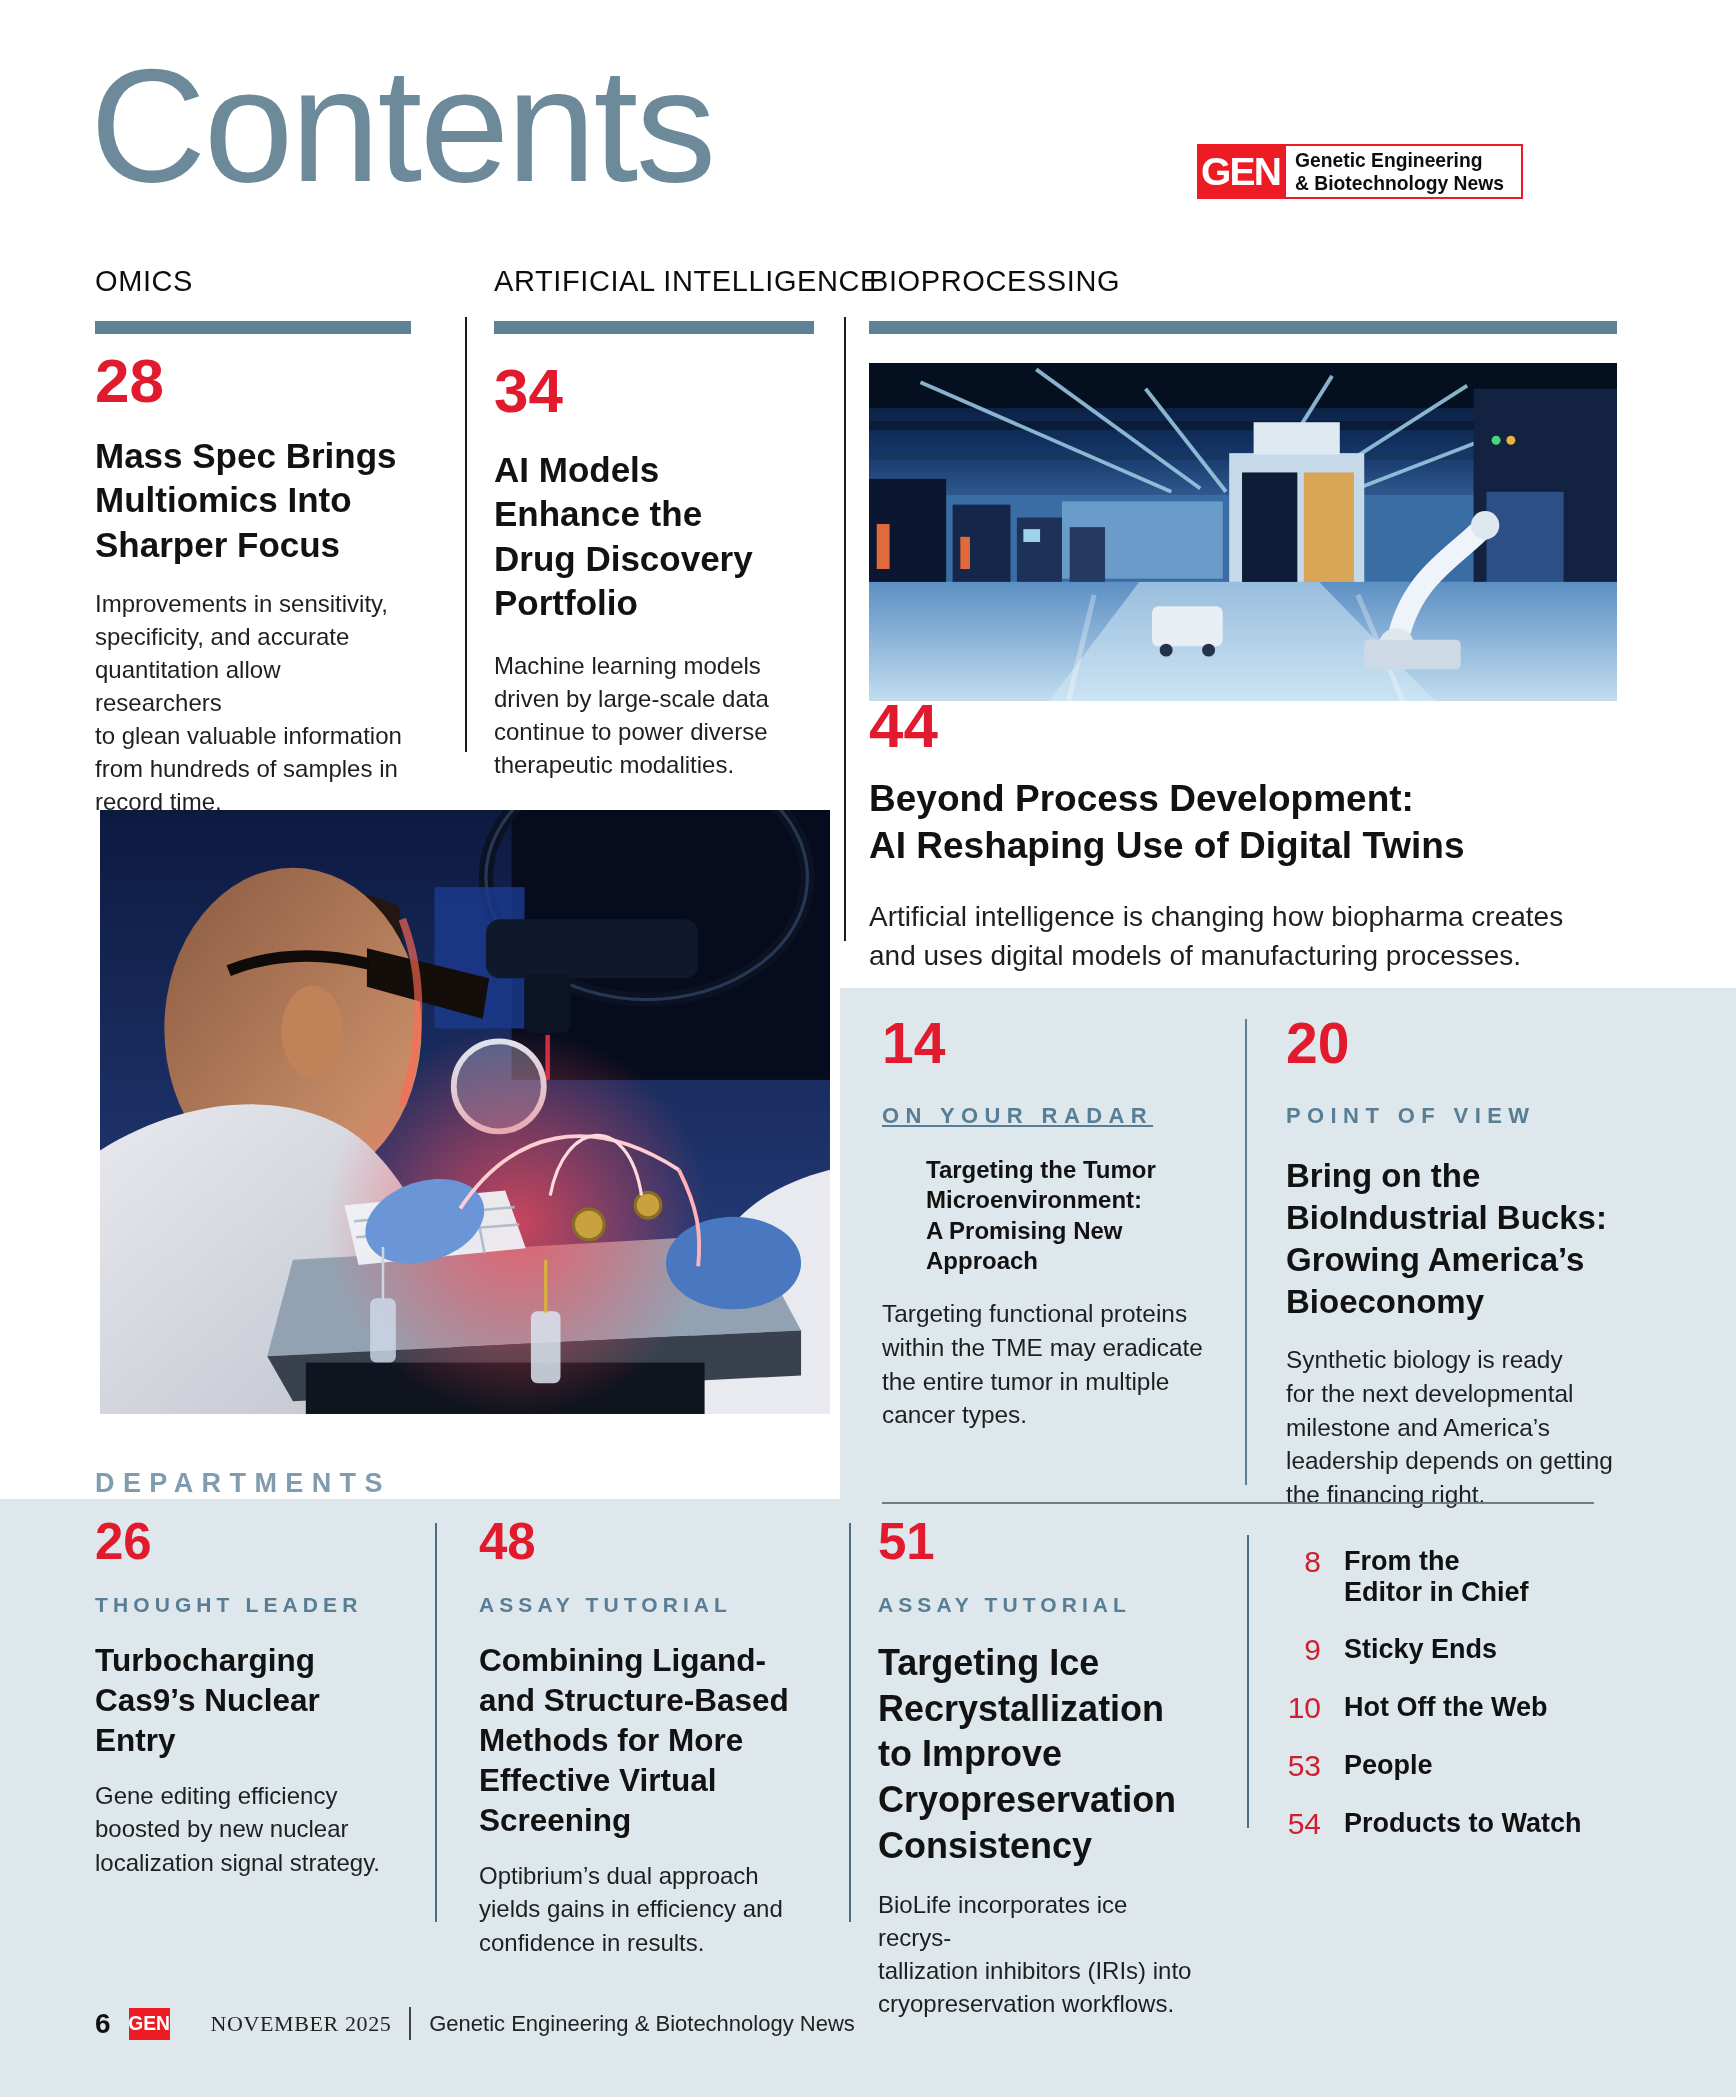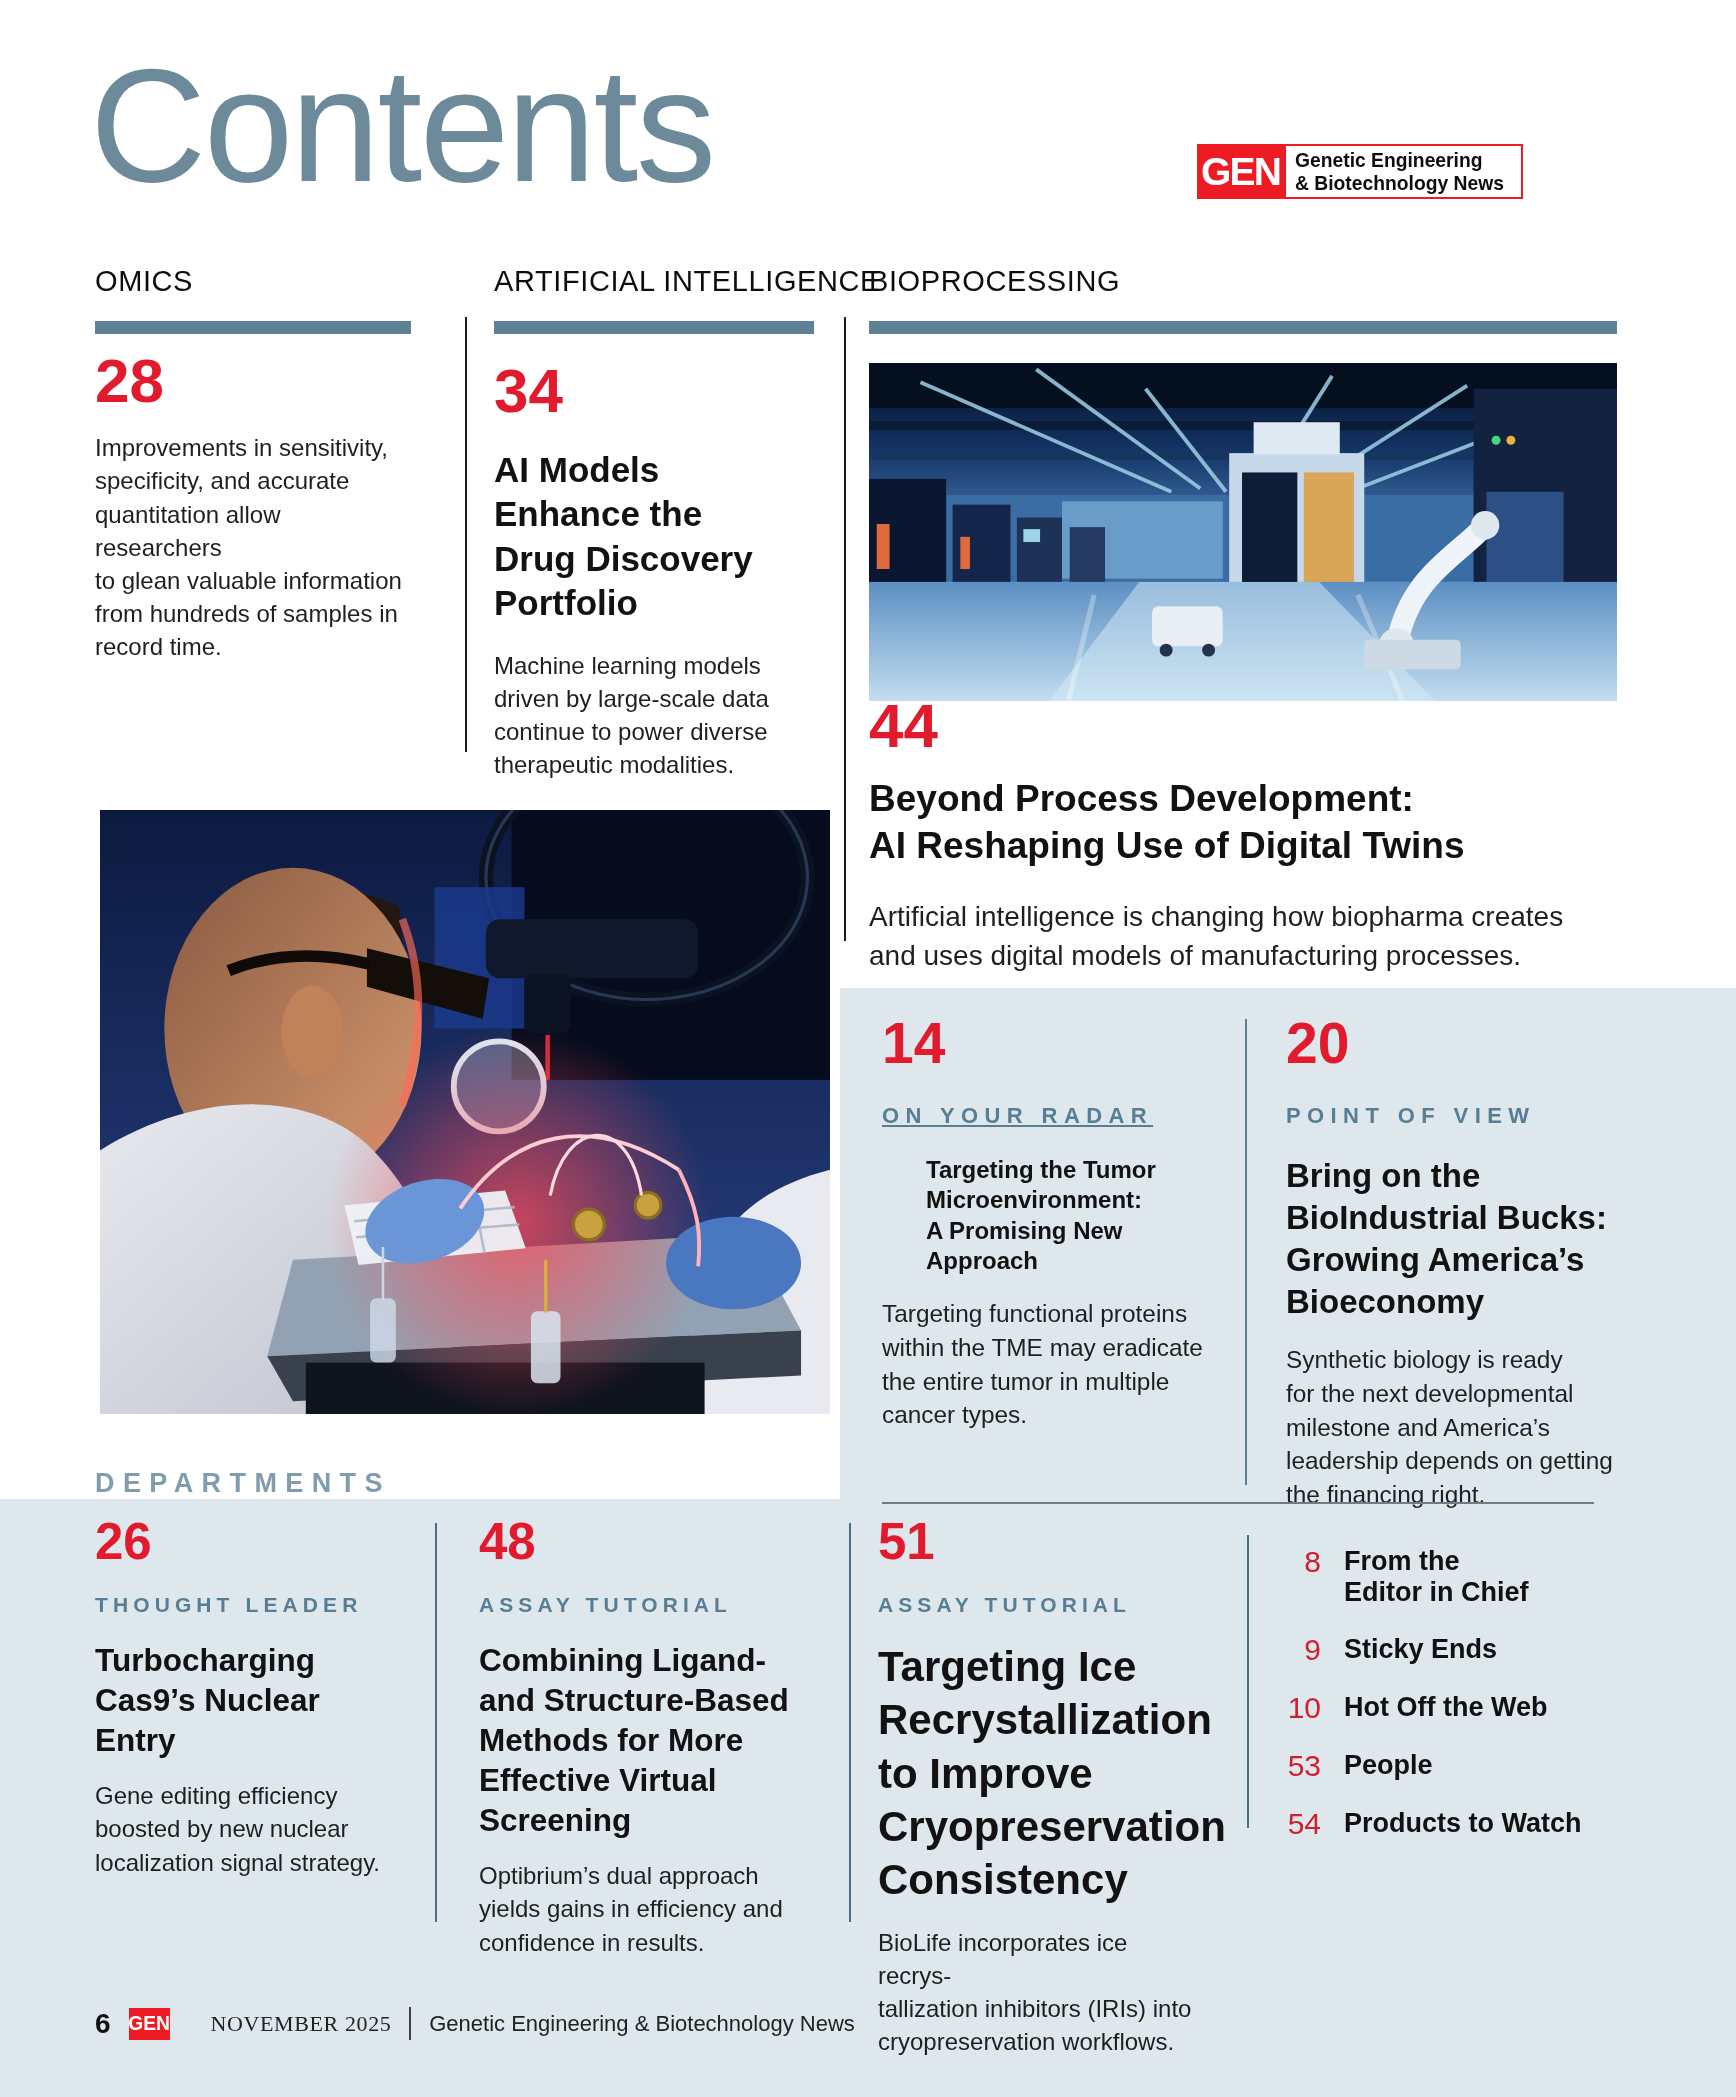--- a/index.html
+++ b/index.html
@@ -67,20 +67,23 @@
 <div class="abs bar" style="left:494px; top:321px; width:320px;"></div>
 
 <div class="abs sec-header" style="left:869px; top:265px;">BIOPROCESSING</div>
 <div class="abs bar" style="left:869px; top:321px; width:748px;"></div>
 
 <div class="abs vrule" style="left:465px; top:317px; height:435px;"></div>
 <div class="abs vrule" style="left:844px; top:317px; height:624px;"></div>
 
 <div class="abs" style="left:95px; top:350px; width:316px;">
   <div class="pagenum">28</div>
+  <div class="title pre" style="font-size:35px; margin-top:22px;">Mass Spec Brings
+Multiomics Into
+Sharper Focus</div>
   <div class="desc pre" style="font-size:24px; margin-top:19.3px;">Improvements in sensitivity,
 specificity, and accurate
 quantitation allow researchers
 to glean valuable information
 from hundreds of samples in
 record time.</div>
 </div>
 
 <div class="abs" style="left:494px; top:360px; width:320px;">
   <div class="pagenum">34</div>
@@ -286,21 +289,21 @@
   <div class="desc pre" style="font-size:24px; margin-top:19.3px;">Optibrium’s dual approach
 yields gains in efficiency and
 confidence in results.</div>
 </div>
 
 <div class="abs vrule-blue" style="left:849px; top:1523px; height:399px;"></div>
 
 <div class="abs" style="left:878px; top:1516px; width:321px;">
   <div class="pagenum-sm">51</div>
   <div class="cat-sm" style="margin-top:26px;">ASSAY TUTORIAL</div>
-  <div class="title pre" style="font-size:42px; margin-top:23px;">Targeting Ice
+  <div class="title pre" style="font-size:36px; margin-top:23px;">Targeting Ice
 Recrystallization
 to Improve
 Cryopreservation
 Consistency</div>
   <div class="desc pre" style="font-size:24px; margin-top:19.3px;">BioLife incorporates ice recrys-
 tallization inhibitors (IRIs) into
 cryopreservation workflows.</div>
 </div>
 
 <div class="abs vrule-blue" style="left:1247px; top:1535px; height:293px;"></div>

